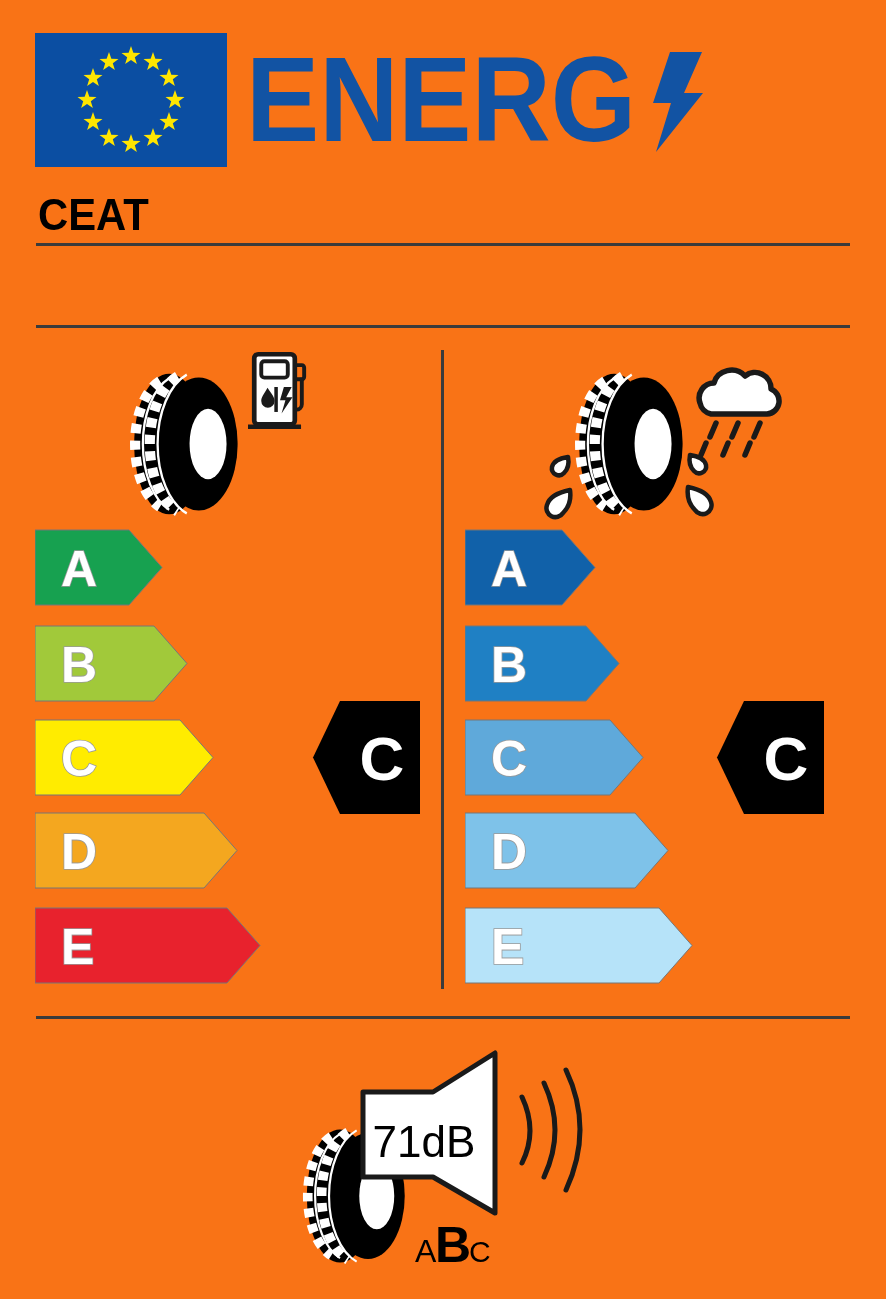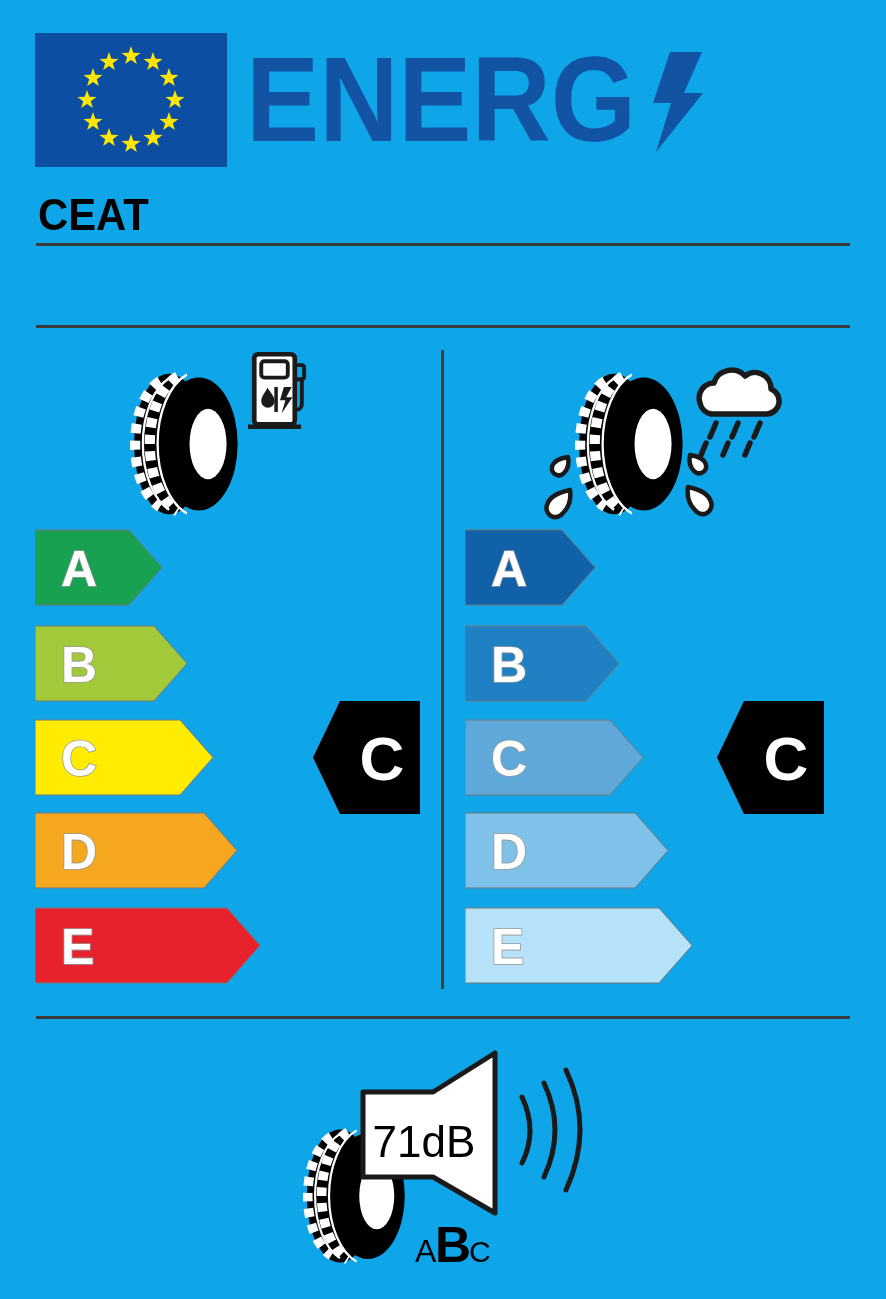--- a/index.html
+++ b/index.html
@@ -1,16 +1,16 @@
 <!DOCTYPE html>
 <html><head>
 <meta charset="utf-8">
 <style>
   html,body{margin:0;padding:0;background:#ffffff;}
-  #label{position:relative;width:886px;height:1299px;background:#0ea5e9;overflow:hidden;
+  #label{position:relative;width:886px;height:1299px;background:#f97316;overflow:hidden;
          font-family:"Liberation Sans", sans-serif;}
   .abs{position:absolute;}
   .rule{position:absolute;background:#3b3b3b;height:3px;}
   #brand{position:absolute;left:38px;top:190px;font-size:44px;font-weight:bold;
          letter-spacing:0px;color:#000;transform:scaleX(0.95);transform-origin:left;}
   #divider{position:absolute;left:441px;top:350px;width:3px;height:639px;background:#3b3b3b;}
   svg text{font-family:"Liberation Sans", sans-serif;}
 </style>
 </head>
 <body>

